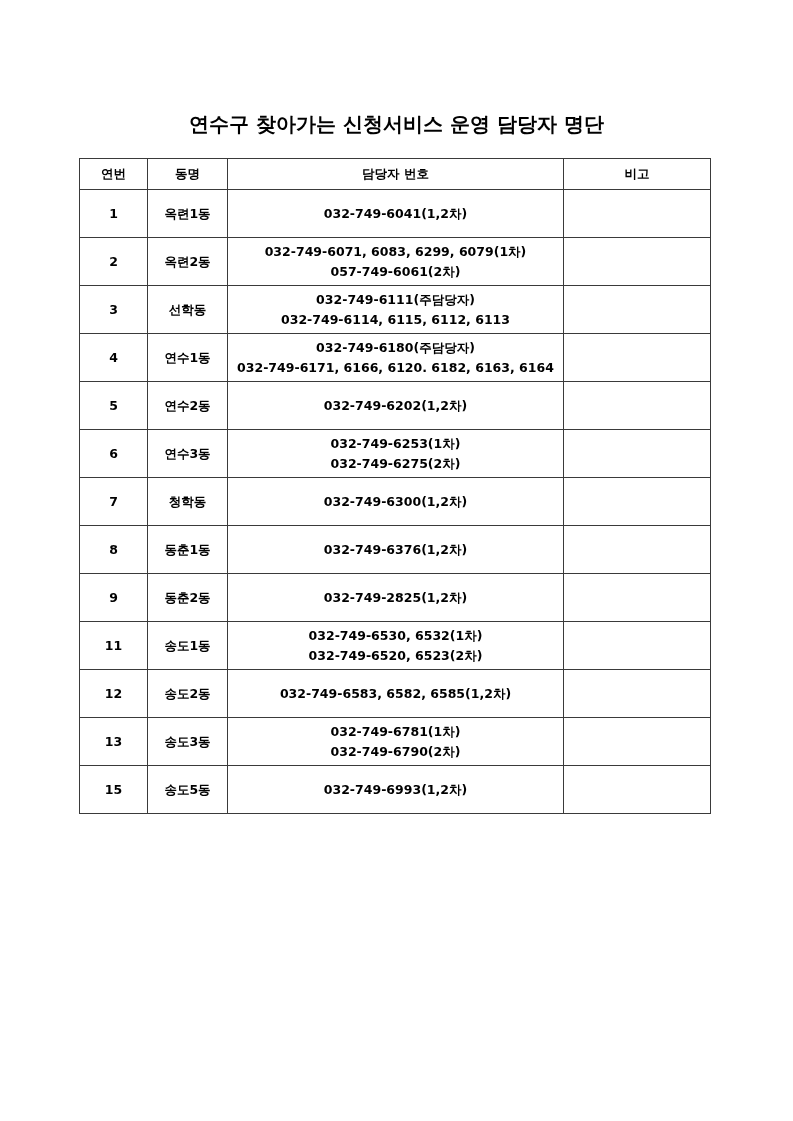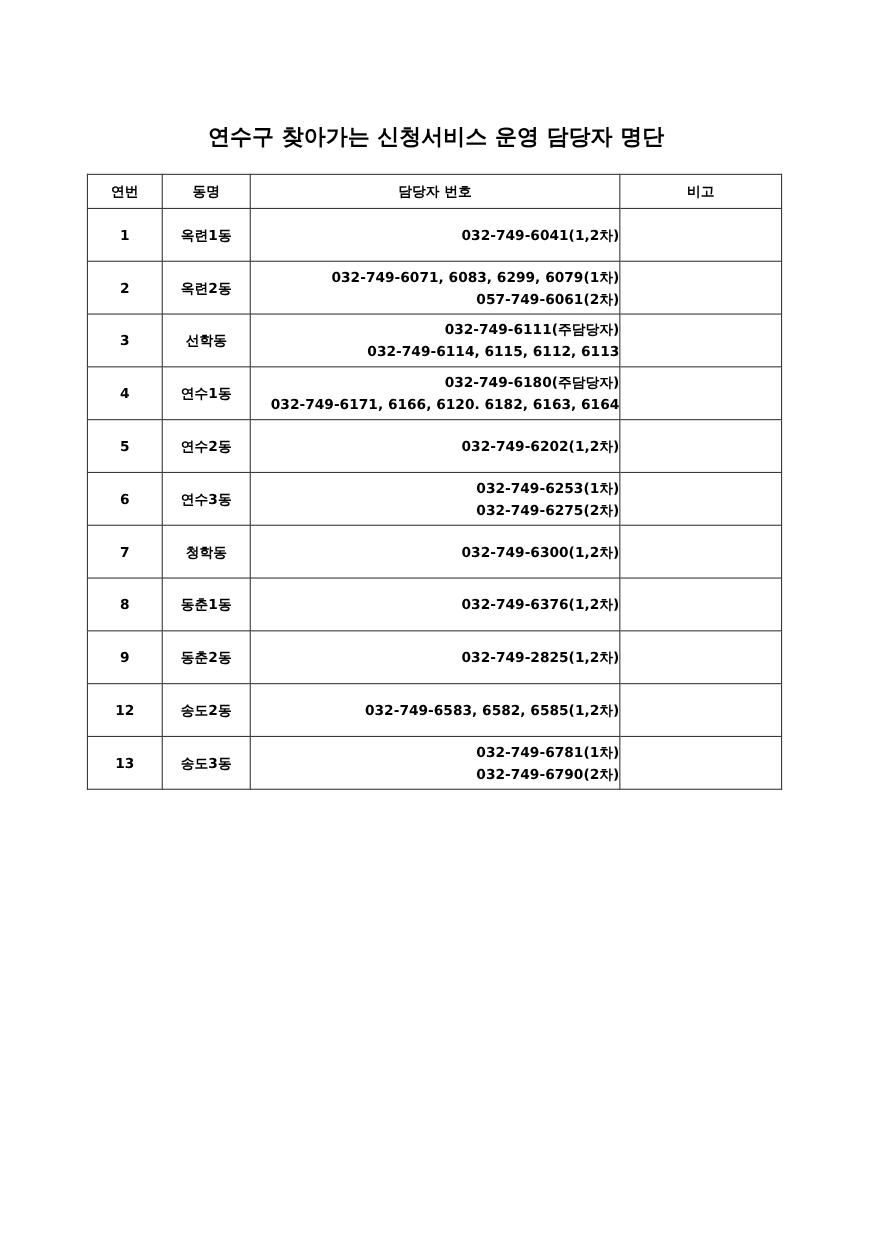--- a/index.html
+++ b/index.html
@@ -44,21 +44,21 @@
     table.roster thead th {
       height: 30px;
     }
     table.roster tbody td {
       height: 47px;
     }
     col.c-no { width: 68px; }
     col.c-dong { width: 80px; }
     col.c-phone { width: 336px; }
     col.c-note { width: 147px; }
-    .phone-line { display: block; text-align: right; }
+    .phone-line { display: block; }
   </style>
 </head>
 <body>
 
 <div class="page-title">연수구 찾아가는 신청서비스 운영 담당자 명단</div>
 
 <table class="roster">
   <colgroup>
     <col class="c-no">
     <col class="c-dong">
@@ -144,30 +144,47 @@
       </tr>
       <tr>
         <td>9</td>
         <td>동춘2동</td>
         <td>
           <span class="phone-line">032-749-2825(1,2차)</span>
         </td>
         <td></td>
       </tr>
       <tr>
+        <td>11</td>
+        <td>송도1동</td>
+        <td>
+          <span class="phone-line">032-749-6530, 6532(1차)</span>
+          <span class="phone-line">032-749-6520, 6523(2차)</span>
+        </td>
+        <td></td>
+      </tr>
+      <tr>
         <td>12</td>
         <td>송도2동</td>
         <td>
           <span class="phone-line">032-749-6583, 6582, 6585(1,2차)</span>
         </td>
         <td></td>
       </tr>
       <tr>
         <td>13</td>
         <td>송도3동</td>
         <td>
           <span class="phone-line">032-749-6781(1차)</span>
           <span class="phone-line">032-749-6790(2차)</span>
         </td>
         <td></td>
       </tr>
+      <tr>
+        <td>15</td>
+        <td>송도5동</td>
+        <td>
+          <span class="phone-line">032-749-6993(1,2차)</span>
+        </td>
+        <td></td>
+      </tr>
     </tbody>
 </table>
 
 </body></html>

